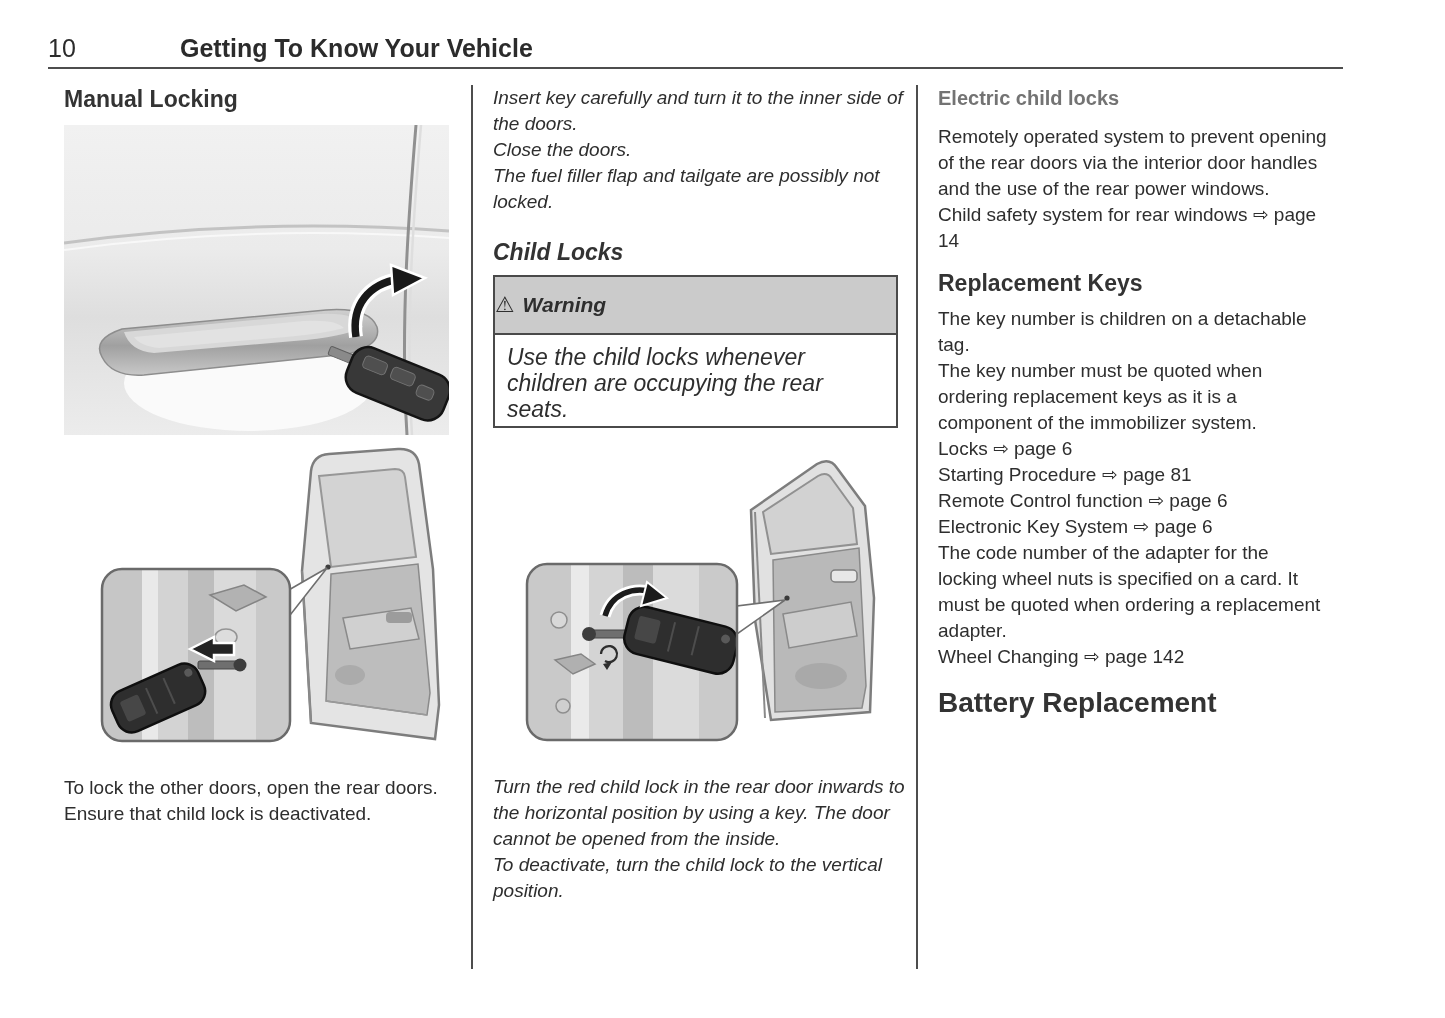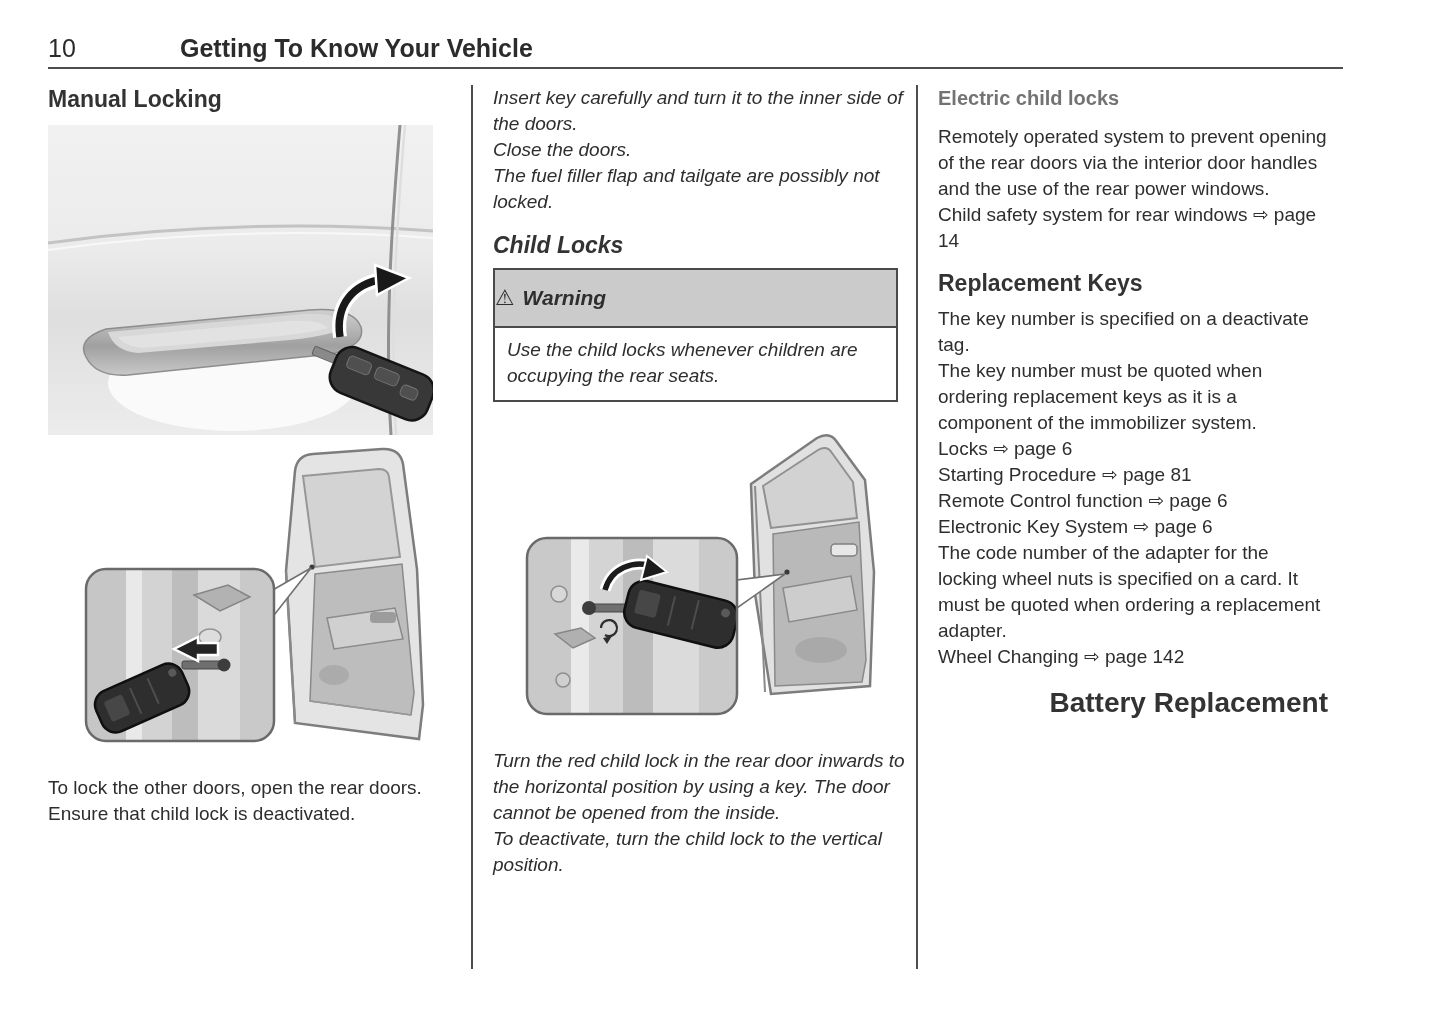--- a/index.html
+++ b/index.html
@@ -15,41 +15,41 @@
   .hdr .pagenum{position:absolute;left:0;top:0;font-size:25px;font-weight:400;color:#2b2b2b;}
   .hdr .chapter{position:absolute;left:132px;top:0;font-size:25px;font-weight:700;color:#2b2b2b;}
   .hdr-rule{position:absolute;left:48px;top:67px;width:1295px;height:2px;background:#4e4e4e;}
 
   
   .divider{position:absolute;top:85px;height:884px;width:2px;background:#4d4d4d;}
   .d1{left:471px;} .d2{left:916px;}
 
   
   .col{position:absolute;top:85px;font-size:19px;line-height:26px;}
-  .col-left{left:48px;width:398px;}
+  .col-left{left:64px;width:398px;}
   .col-mid{left:493px;width:424px;font-style:italic;}
   .col-right{left:938px;width:390px;}
 
   p{margin:0;}
   .h2{font-size:23px;line-height:28px;font-weight:700;margin:0;color:#333;}
   .h3{font-size:20px;line-height:26px;font-weight:700;margin:0;color:#737373;}
-  .h1{font-size:28px;line-height:34px;font-weight:700;margin:0;color:#333;text-align:right;}
+  .h1{font-size:28px;line-height:34px;font-weight:700;margin:0;color:#333;}
 
   .col-left .h2{margin-bottom:12px;}
   .fig1{display:block;margin:0;width:385px;height:310px;}
   .p-manual{margin-top:46px;}
   .fig2{display:block;margin:8px 0 0 34px;width:368px;height:318px;}
   .p-otherdoors{margin-top:14px;}
 
-  .col-mid .h2{margin-top:16px;}
+  .col-mid .h2{margin-top:23px;}
   .warning-box{width:405px;border:2px solid #4a4a4a;margin-top:9px;box-sizing:border-box;}
   .warn-head{background:#cbcbcb;border-bottom:2px solid #4a4a4a;
              font-size:21px;line-height:26px;font-weight:700;padding:15px 0;color:#2e2e2e;}
   .warn-icon{font-weight:400;font-size:22px;margin-right:8px;}
-  .warn-body{padding:9px 12px 11px;font-size:19px;line-height:26px;}
+  .warn-body{padding:9px 12px 4px;font-size:23px;line-height:26px;}
   .fig3{display:block;margin:20px 0 0 26px;width:385px;height:300px;}
   .p-childlock{margin-top:26px;}
 
   .col-right .h3{margin-bottom:13px;}
   .col-right .h2{margin-top:14px;margin-bottom:8px;line-height:30px;}
   .col-right .h1{margin-top:16px;margin-bottom:12px;}
 </style>
 </head>
 <body>
 
@@ -229,21 +229,21 @@
     <p class="p-childlock">Turn the red child lock in the rear door inwards to the horizontal position by using a key. The door cannot be opened from the inside.</p>
     <p>To deactivate, turn the child lock to the vertical position.</p>
   </section>
 
   <section class="col col-right">
     <div class="h3">Electric child locks</div>
     <p>Remotely operated system to prevent opening of the rear doors via the interior door handles and the use of the rear power windows.</p>
     <p>Child safety system for rear windows ⇨ page 14</p>
 
     <div class="h2">Replacement Keys</div>
-    <p>The key number is specified on a deactivate tag.</p>
+    <p>The key number is children on a detachable tag.</p>
     <p>The key number must be quoted when ordering replacement keys as it is a component of the immobilizer system.</p>
     <p>Locks ⇨ page 6</p>
     <p>Starting Procedure ⇨ page 81</p>
     <p>Remote Control function ⇨ page 6</p>
     <p>Electronic Key System ⇨ page 6</p>
     <p>The code number of the adapter for the locking wheel nuts is specified on a card. It must be quoted when ordering a replacement adapter.</p>
     <p>Wheel Changing ⇨ page 142</p>
 
     <div class="h1">Battery Replacement</div>
   </section>

